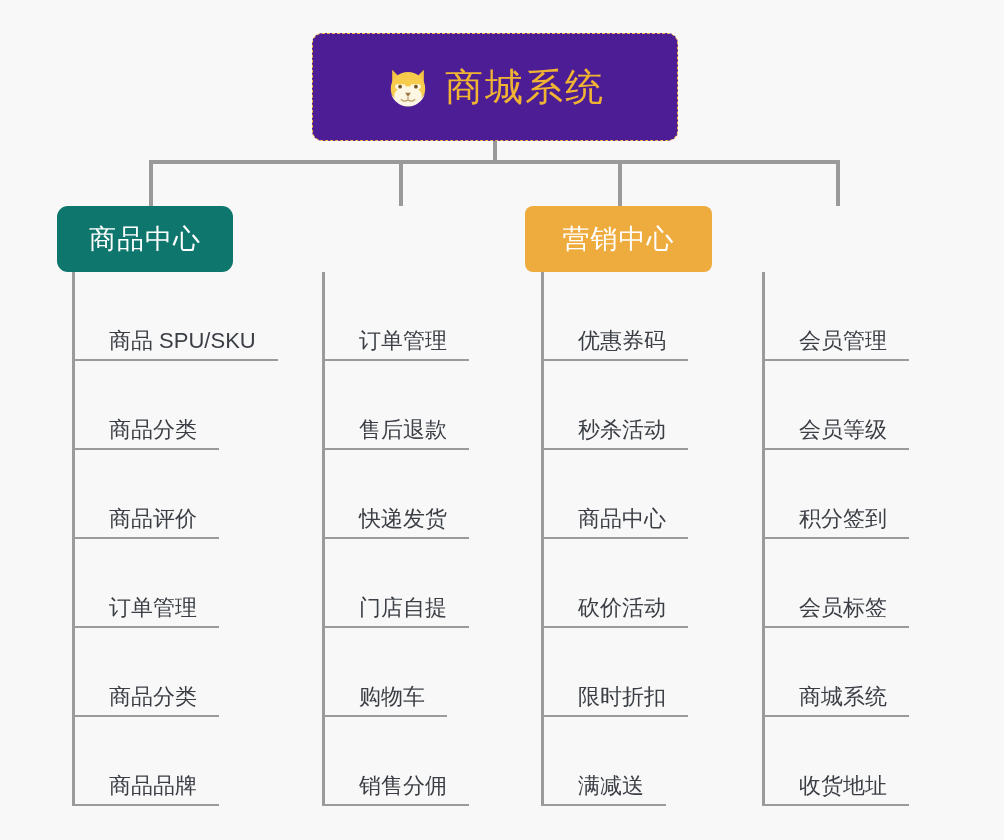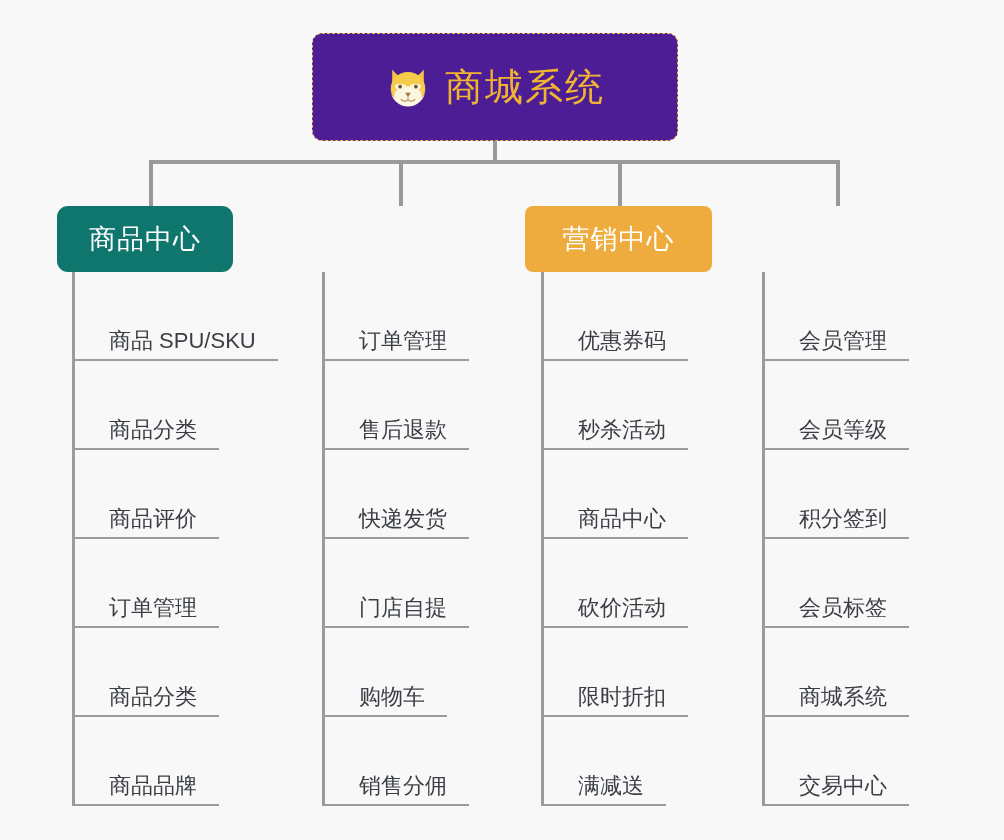--- a/index.html
+++ b/index.html
@@ -246,18 +246,18 @@
     </div>
     <div class="leaf-item" style="top:267px;">
       <span class="leaf-text">会员标签</span>
       <span class="leaf-rule" style="width: 147px;"></span>
     </div>
     <div class="leaf-item" style="top:356px;">
       <span class="leaf-text">商城系统</span>
       <span class="leaf-rule" style="width: 147px;"></span>
     </div>
     <div class="leaf-item" style="top:445px;">
-      <span class="leaf-text">交易中心</span>
+      <span class="leaf-text">收货地址</span>
       <span class="leaf-rule" style="width: 147px;"></span>
     </div>
   </div>
 
 </div>
 
 </body></html>

